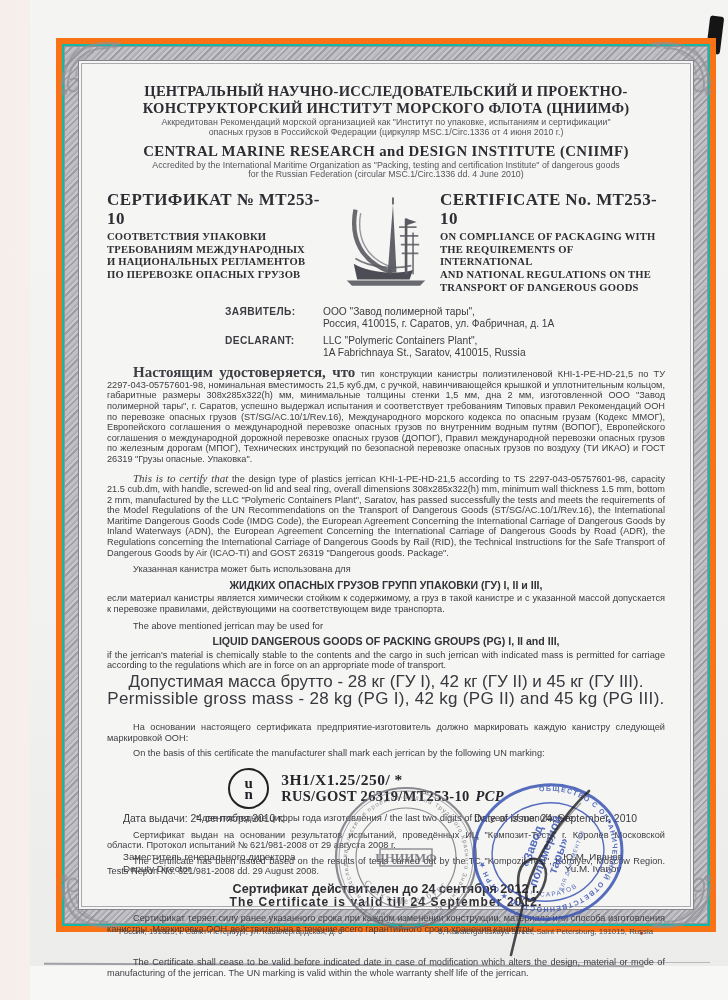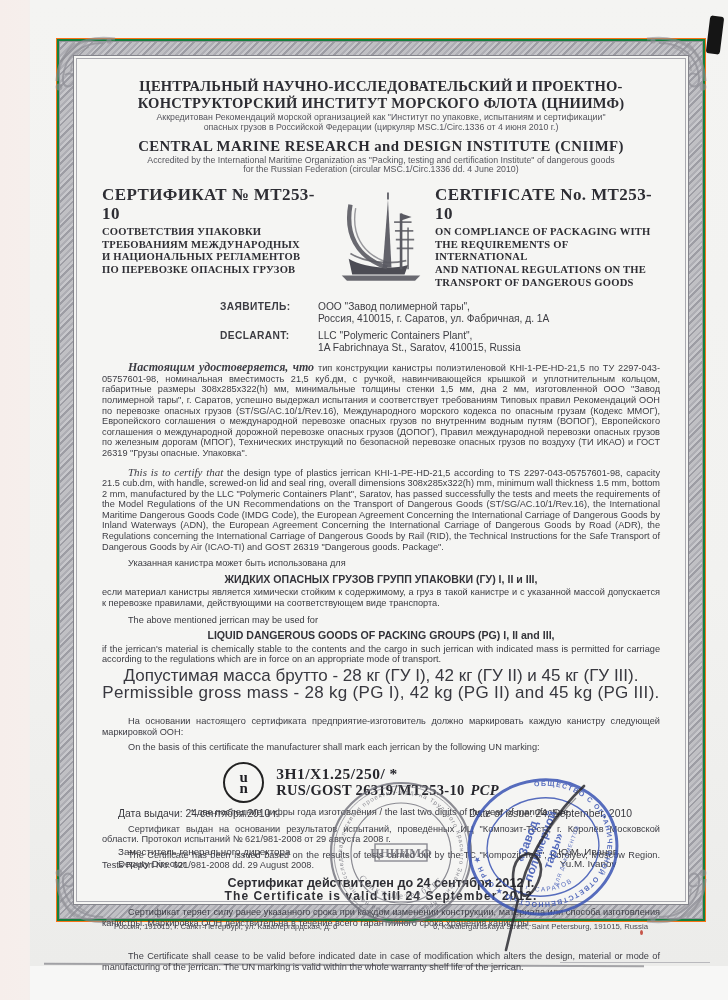--- a/index.html
+++ b/index.html
@@ -11,21 +11,21 @@
   }
   .scan-page{position:absolute;left:30px;top:0;width:698px;height:966px;
     background:linear-gradient(180deg,#f4f4f2 0,#f2f2f0 60%,#ececea 100%);}
   .scan-bottom{position:absolute;left:30px;top:966px;width:698px;height:34px;background:#f7f7f6;}
   .scan-line{position:absolute;left:44px;top:964px;width:600px;height:2px;background:#8f8f94;transform:rotate(.25deg);opacity:.8;}
   .scan-line2{position:absolute;left:560px;top:962px;width:150px;height:1px;background:#b9b9bd;}
   .black-artifact{position:absolute;left:708px;top:16px;width:14px;height:38px;background:#151515;border-radius:3px;transform:rotate(7deg);}
   .red-dot{position:absolute;left:640px;top:930px;width:3px;height:5px;background:#c0392b;border-radius:50%;opacity:.85;}
 
   
-  .frame{position:absolute;left:56px;top:38px;width:648px;height:882px;border:1px solid #f97316;background:#15803d;}
+  .frame{position:absolute;left:56px;top:38px;width:648px;height:882px;border:6px solid #f97316;background:#14b8a6;}
   .band{position:absolute;inset:2px;border:1px solid #94949b;
     background:repeating-linear-gradient(135deg,#aeaeb4 0 2px,#c7c7cb 2px 4px,#9d9da4 4px 6px,#c0c0c4 6px 9px);}
   .inner{position:absolute;inset:16px;border:1px solid #84848b;background:#f5f5f3;
     box-shadow:inset 0 0 0 2px #f5f5f3, inset 0 0 0 3px #a9a9af;}
   .content{position:absolute;inset:4px 8px;padding:14px 20px 0 20px;font-size:9.2px;line-height:10.6px;text-align:justify;}
 
   .corner{position:absolute;width:74px;height:74px;color:#8f8f96;}
   .corner svg{width:100%;height:100%;}
   .c-tl{left:-8px;top:-8px;}
   .c-tr{right:-8px;top:-8px;transform:scaleX(-1);}
@@ -46,21 +46,21 @@
 
   
   .decl{margin:12px 0 0 118px;text-align:left;}
   .decl-row{display:flex;margin-bottom:5px;}
   .decl-label{width:98px;flex:none;font-weight:bold;font-size:10.2px;line-height:12px;letter-spacing:.4px;color:#3c3c42;}
   .decl-val{font-size:10.2px;line-height:12px;color:#3c3c42;}
   .decl-val div{white-space:nowrap;}
 
   
   .para{margin-top:8px;text-indent:26px;color:#3d3d44;}
-  .lead-ru{font-family:"Liberation Serif",serif;font-style:italic;font-weight:bold;font-size:12px;margin-top:32px;}
+  .lead-ru{font-family:"Liberation Serif",serif;font-weight:bold;font-size:15px;margin-top:32px;}
   .lead-en{font-family:"Liberation Serif",serif;font-style:italic;font-size:11px;}
   .intro{margin-top:6px;text-indent:26px;text-align:left;}
   .center-bold{font-weight:bold;text-align:center;font-size:10.6px;margin-top:5px;color:#333339;}
   .cond{margin-top:3px;text-indent:0;}
   .mass{font-size:17px;text-align:center;margin-top:6px;color:#38383f;}
   .mass.en{font-weight:normal;letter-spacing:.3px;}
 
   
   .un-block{display:flex;align-items:center;justify-content:center;margin:9px 0 2px -40px;text-align:left;}
   .un-circle{width:37px;height:37px;border:2.6px solid #222;border-radius:50%;flex:none;

